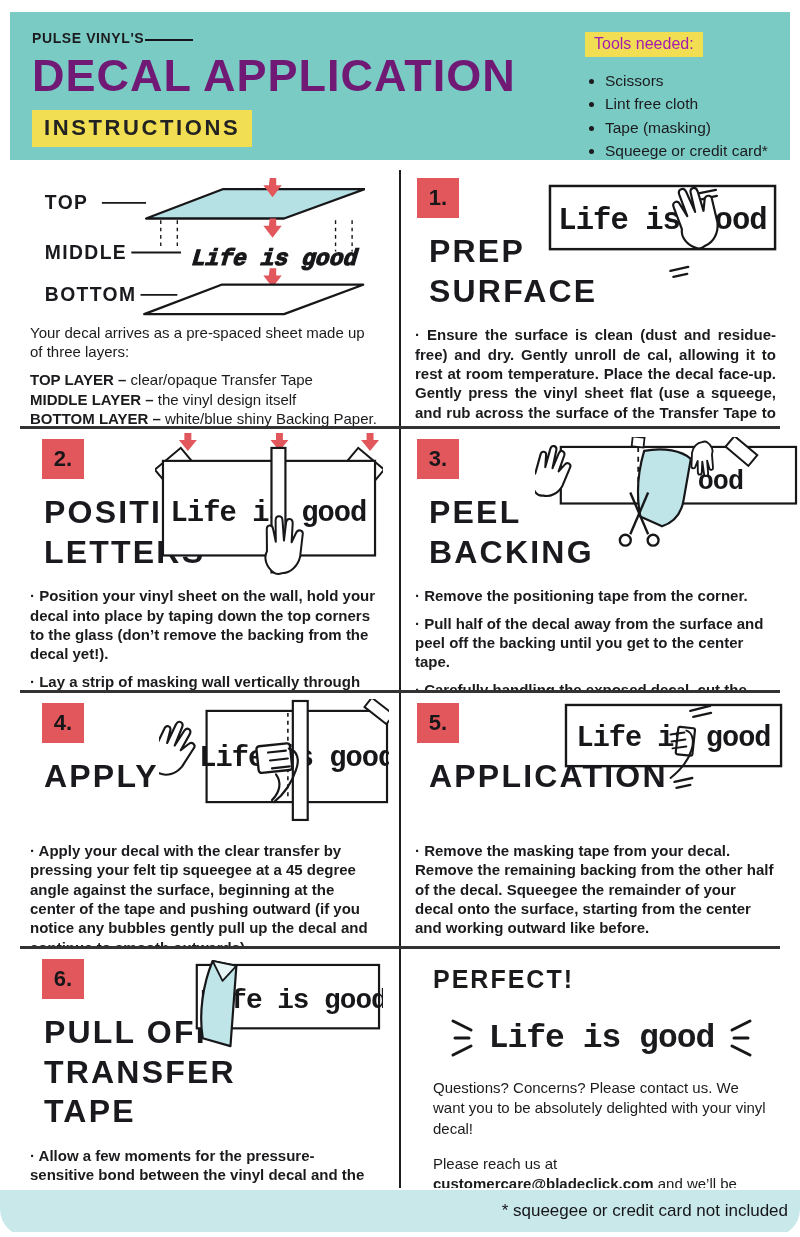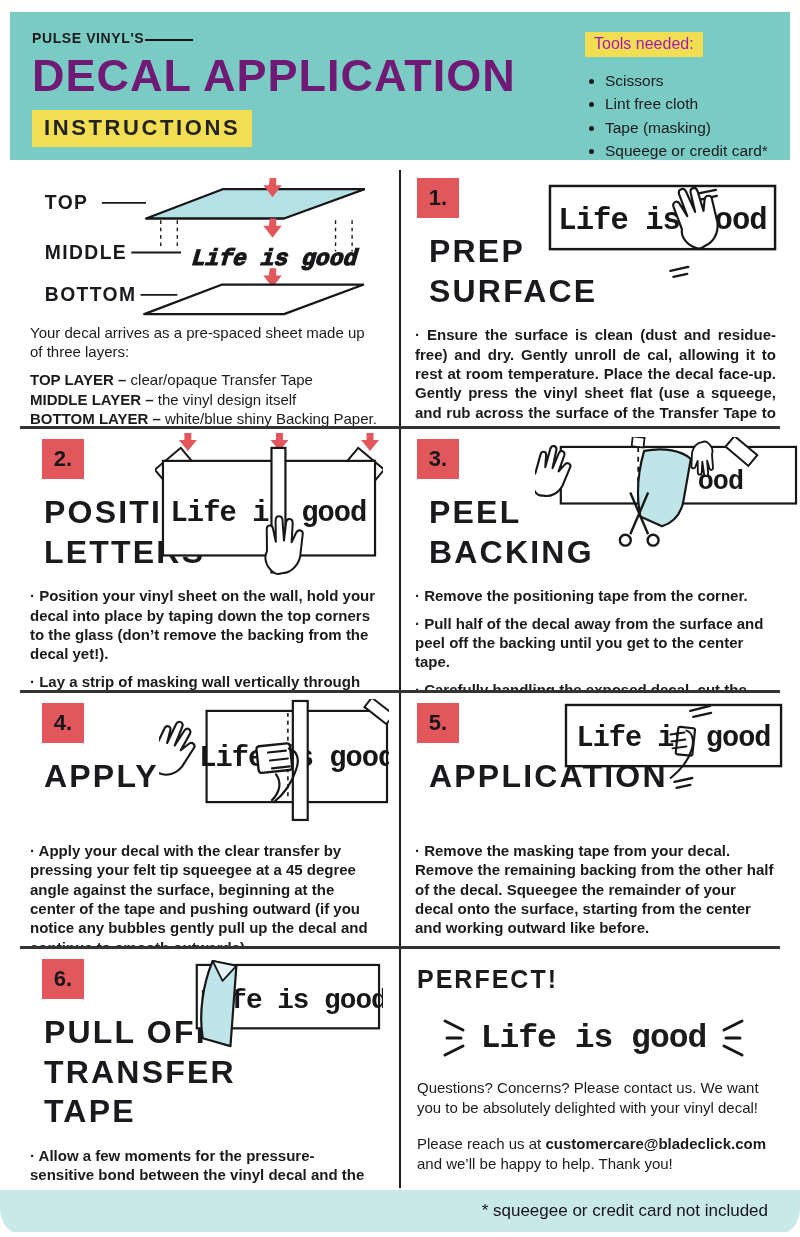--- a/index.html
+++ b/index.html
@@ -29,21 +29,21 @@
   .hdiv{position:absolute;left:20px;width:760px;height:3px;background:var(--line);}
   .hdiv-1{top:256px}.hdiv-2{top:520px}.hdiv-3{top:776px}
   .cell{position:absolute;overflow:hidden;}
   .c1{left:0;top:0;width:399px;height:256px;padding:6px 22px 0 30px;}
   .c2{left:401px;top:0;width:399px;height:256px;padding:8px 24px 0 14px;}
   .c3{left:0;top:259px;width:399px;height:261px;padding:10px 22px 0 30px;}
   .c4{left:401px;top:259px;width:399px;height:261px;padding:10px 24px 0 14px;}
   .c5{left:0;top:523px;width:399px;height:253px;padding:10px 22px 0 30px;}
   .c6{left:401px;top:523px;width:399px;height:253px;padding:10px 24px 0 14px;}
   .c7{left:0;top:779px;width:399px;height:239px;padding:10px 22px 0 30px;}
-  .c8{left:401px;top:779px;width:399px;height:239px;padding:12px 30px 0 16px;}
+  .c8{left:401px;top:779px;width:399px;height:239px;padding:12px 30px 0 32px;}
 
   
   .badge{width:42px;height:40px;background:var(--red);color:#17171a;font-size:22px;font-weight:bold;
          display:flex;align-items:center;justify-content:center;margin-bottom:9px;}
   .cell-left .badge{margin-left:12px;}
   .cell-right .badge{margin-left:2px;}
   .step-head{min-height:126px;}
   .step-head.tall{min-height:152px;}
   .step-title{margin:14px;font-size:32px;font-weight:bold;letter-spacing:2.2px;line-height:1.24;color:#1a1a1e;}
   .step-body{margin-top:12px;font-size:15px;line-height:1.29;}
@@ -64,21 +64,21 @@
 
   
   .perfect-title{margin:4px 0 0;font-size:25px;font-weight:bold;letter-spacing:2px;}
   .perfect-decal{display:flex;align-items:center;justify-content:center;gap:13px;margin-top:22px;}
   .decal-text{font-family:"Liberation Mono","DejaVu Sans Mono",monospace;font-weight:bold;font-size:33px;letter-spacing:-1px;white-space:nowrap;}
   .perfect-p{margin:18px 0 0;font-size:15px;line-height:1.35;}
   .perfect-p + .perfect-p{margin-top:15px;}
 
   
   .footnote{position:absolute;left:0;top:1190px;width:800px;height:42px;background:var(--strip-teal);
-            display:flex;align-items:center;justify-content:flex-end;padding-right:32px;font-size:17px;color:#15151a;}
+            display:flex;align-items:center;justify-content:flex-end;padding-right:12px;font-size:17px;color:#15151a;}
 
   
   svg text.mono{font-family:"Liberation Mono","DejaVu Sans Mono",monospace;font-weight:bold;fill:#17171a;}
   svg text.lbl{font-family:"Liberation Sans","DejaVu Sans",sans-serif;font-weight:bold;fill:#1a1a1e;letter-spacing:1.5px;}
 </style>
 </head>
 <body>
 
 <div class="page">
 

